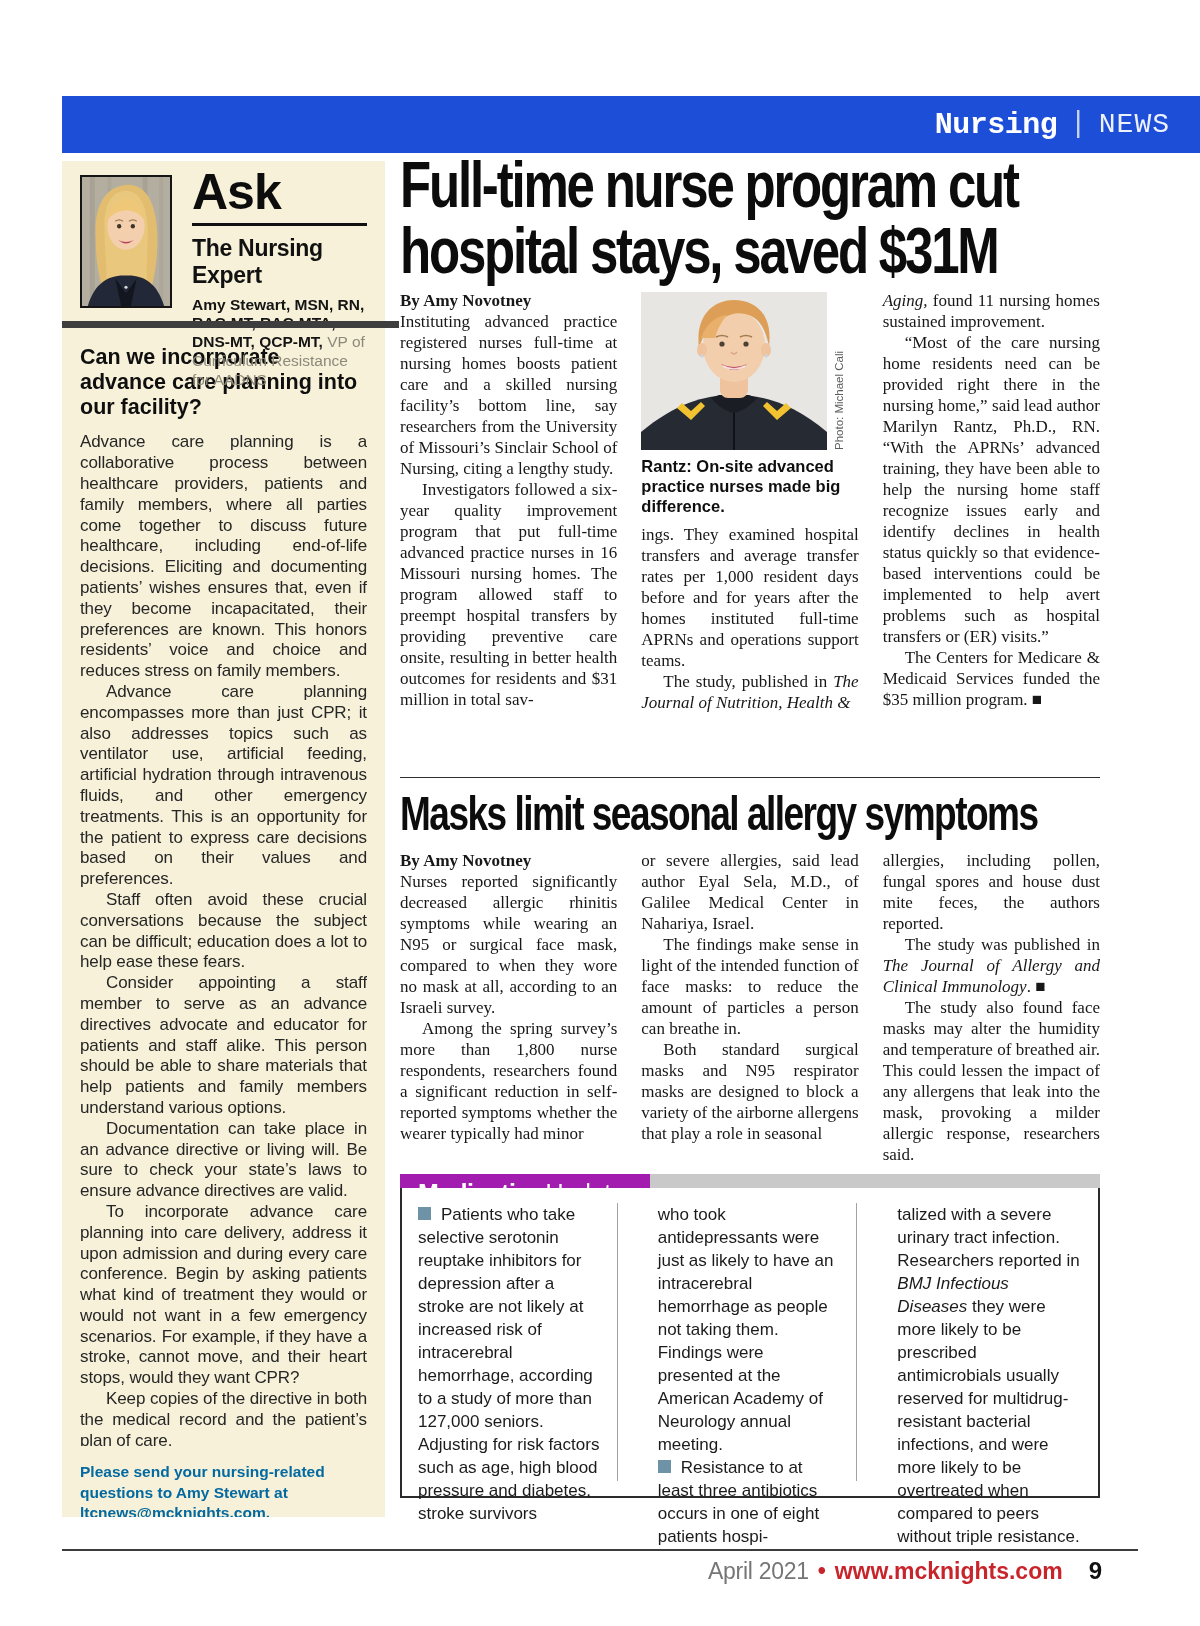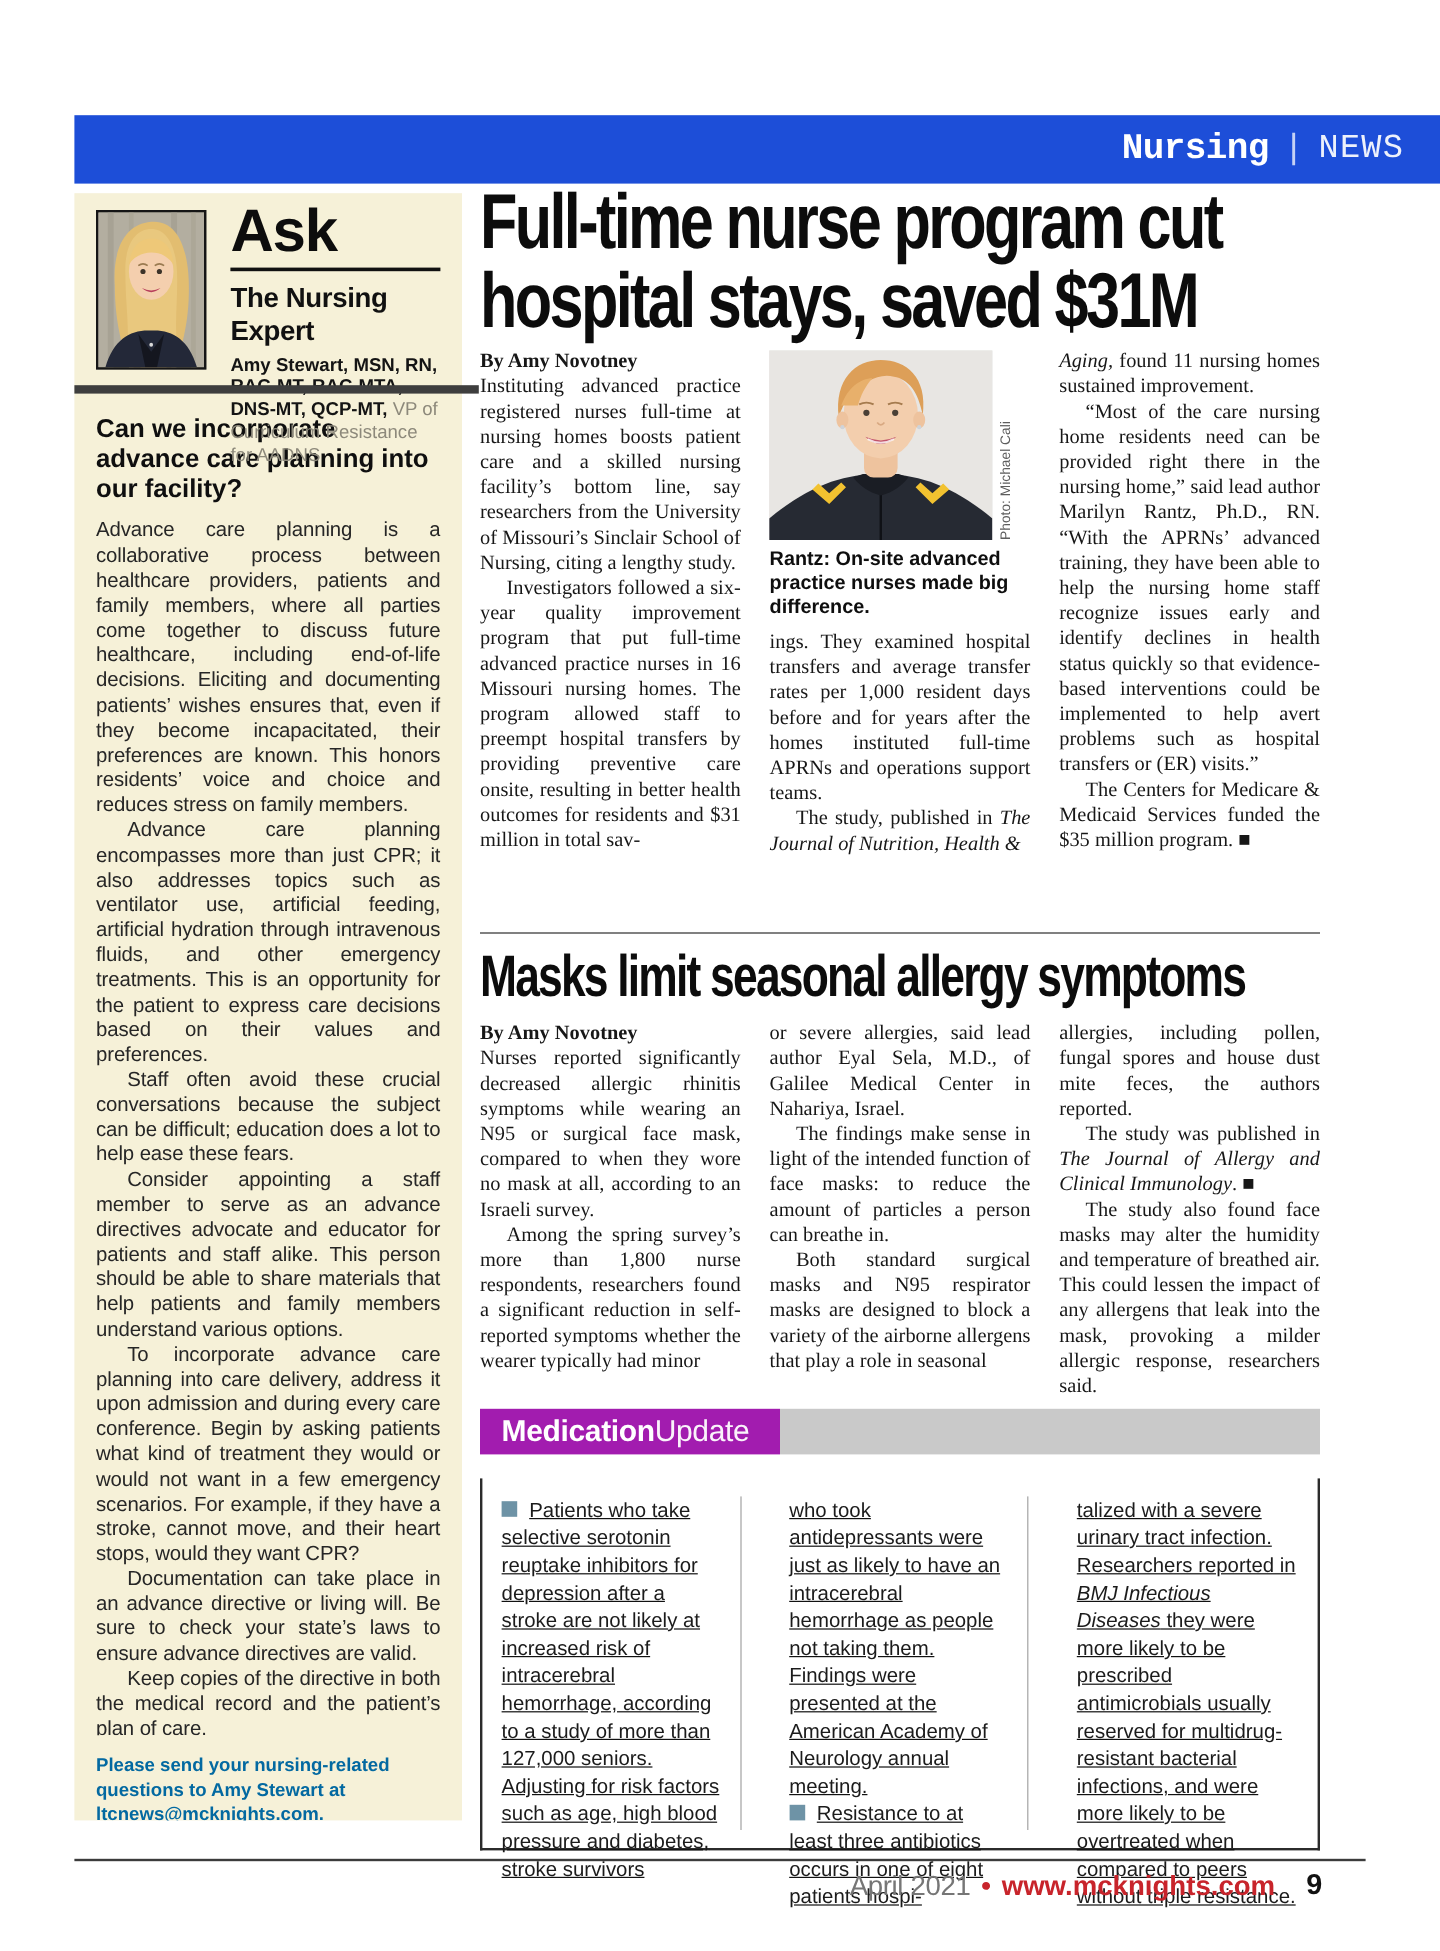--- a/index.html
+++ b/index.html
@@ -64,22 +64,22 @@
   .figcap { font-size:16.5px; font-weight:bold; line-height:1.22; margin-top:6px;
             color:#0e0e0e; font-family:"Liberation Sans",sans-serif; }
 
   
   .med-header { position:absolute; left:400px; top:1174px; width:700px; height:38px; display:flex; }
   .med-red { background:#a21caf; width:250px; display:flex; align-items:center; padding-left:18px; }
   .med-title { color:#fff; font-size:25px; letter-spacing:-0.3px; }
   .med-title .tb { font-weight:bold; }
   .med-title .tl { font-weight:normal; opacity:.95; }
   .med-gray { flex:1; background:#c9c9c9; }
-  .med-box { position:absolute; left:400px; top:1232px; width:700px; height:310px;
-             border:2px solid #2b2b2b; border-top:none; background:#fff;text-decoration:underline; }
+  .med-box { position:absolute; left:400px; top:1188px; width:700px; height:310px;
+             border:2px solid #2b2b2b; border-top:none; background:#fff; }
   .med-cols { display:flex; height:100%; padding:15px 2px; }
   .med-col { flex:1 1 0; min-width:0; padding:0 14px; }
   .med-col + .med-col { border-left:1.5px solid #a3a3a3;padding-left:40px; }
   .med-col p { margin:0; font-size:17px; line-height:23px; color:#1b1b1b; text-align:left; }
   .med-gap { margin-top:14px; }
   .sq { display:inline-block; width:13px; height:13px; background:#6e93a6; margin-right:10px; }
 
   
   .foot-rule { position:absolute; left:62px; top:1549px; width:1076px; border-top:2px solid #3c3c3c; }
   .foot { position:absolute; left:62px; top:1557px; width:1040px; display:flex;
@@ -132,22 +132,22 @@
       </div>
     </div>
 
     <div class="question">Can we incorporate advance care planning into our facility?</div>
 
     <div class="answer">
       <p>Advance care planning is a collaborative process between healthcare providers, patients and family members, where all parties come together to discuss future healthcare, including end-of-life decisions. Eliciting and documenting patients’ wishes ensures that, even if they become incapacitated, their preferences are known. This honors residents’ voice and choice and reduces stress on family members.</p>
       <p>Advance care planning encompasses more than just CPR; it also addresses topics such as ventilator use, artificial feeding, artificial hydration through intravenous fluids, and other emergency treatments. This is an opportunity for the patient to express care decisions based on their values and preferences.</p>
       <p>Staff often avoid these crucial conversations because the subject can be difficult; education does a lot to help ease these fears.</p>
       <p>Consider appointing a staff member to serve as an advance directives advocate and educator for patients and staff alike. This person should be able to share materials that help patients and family members understand various options.</p>
+      <p>Documentation can take place in an advance directive or living will. Be sure to check your state’s laws to ensure advance directives are valid.</p>
       <p>To incorporate advance care planning into care delivery, address it upon admission and during every care conference. Begin by asking patients what kind of treatment they would or would not want in a few emergency scenarios. For example, if they have a stroke, cannot move, and their heart stops, would they want CPR?</p>
-      <p>Documentation can take place in an advance directive or living will. Be sure to check your state’s laws to ensure advance directives are valid.</p>
       <p>Keep copies of the directive in both the medical record and the patient’s plan of care.</p>
     </div>
 
     <div class="ask-note">Please send your nursing-related questions to Amy Stewart at ltcnews@mcknights.com.</div>
   </div>
   <div class="side-rule"></div>
 
   <div class="h1">Full-time nurse program cut hospital stays, saved $31M</div>
 
   <div class="cols serif" id="a1cols">

